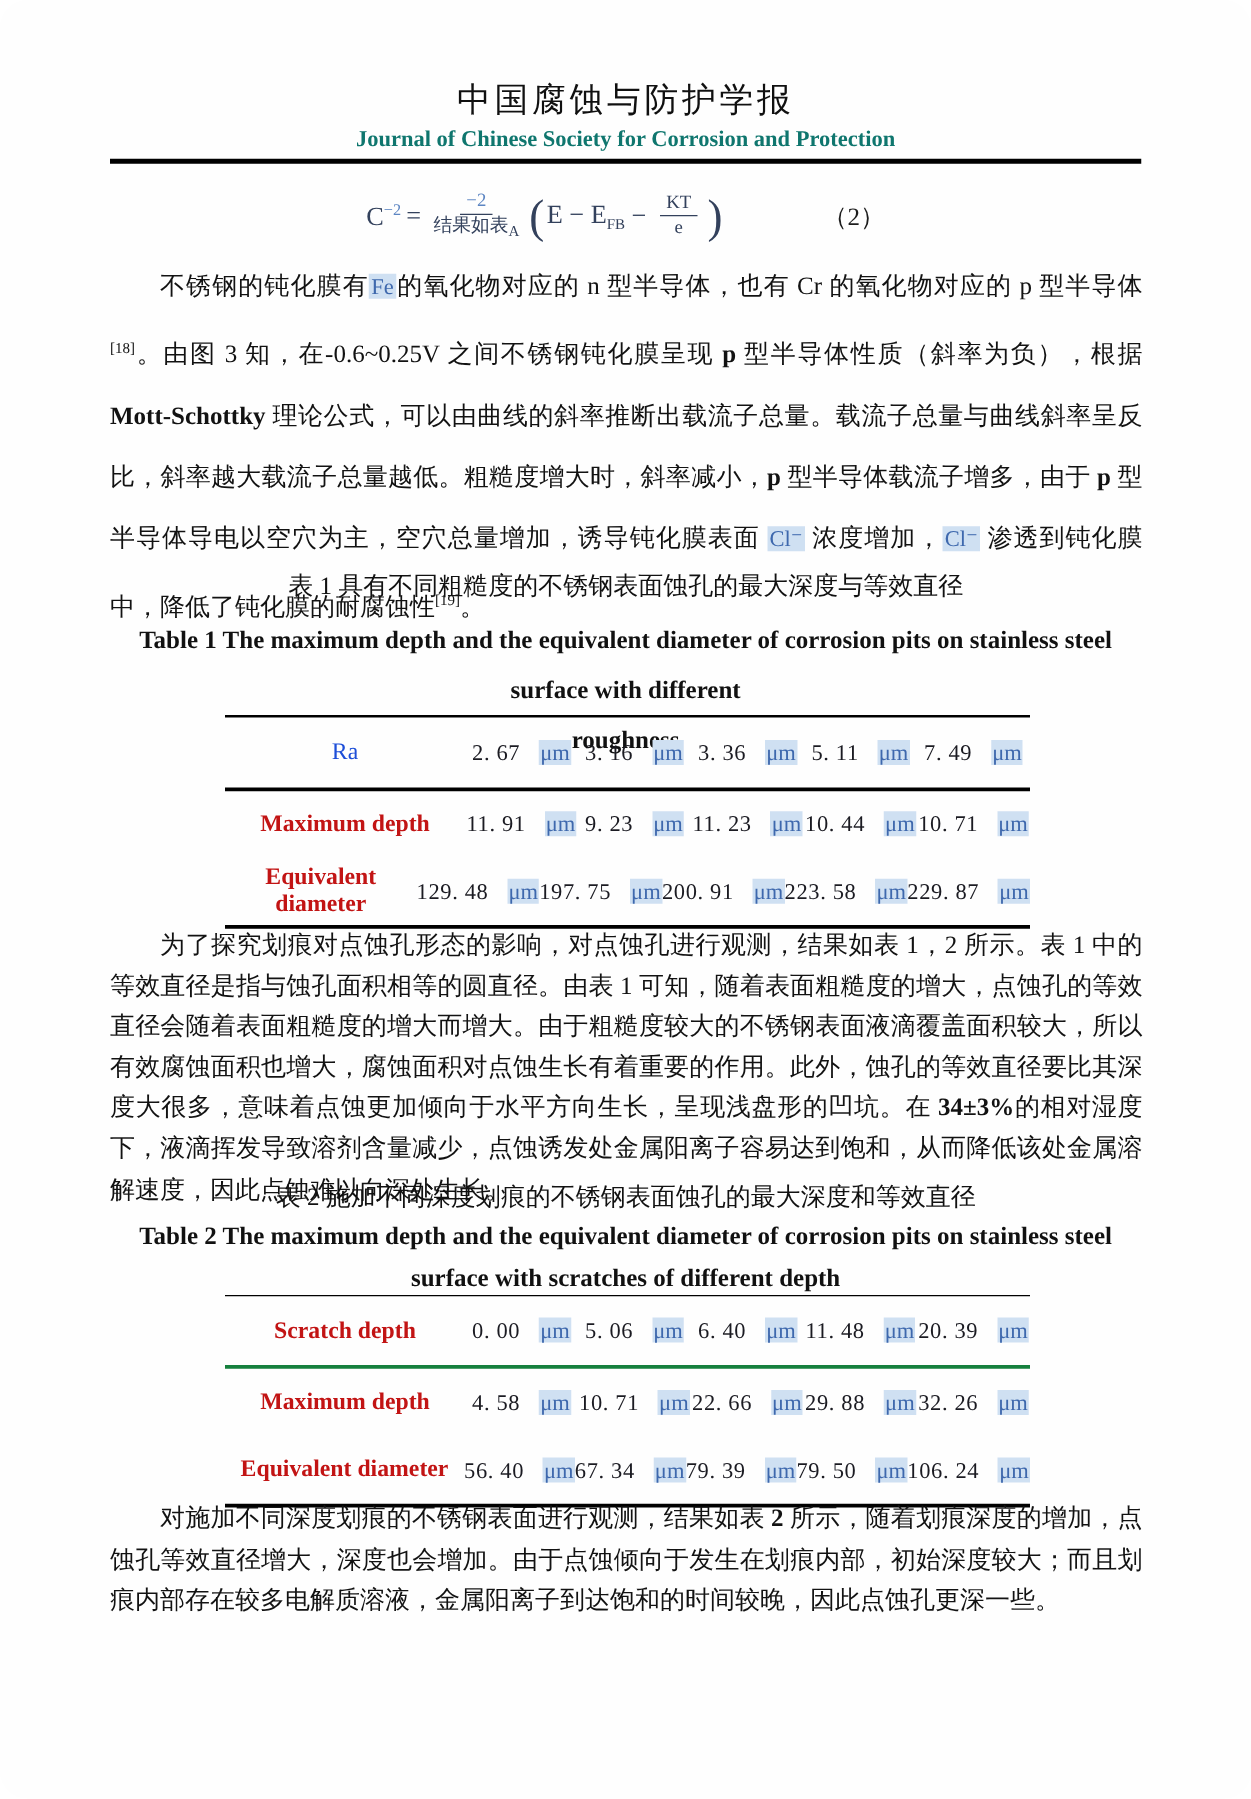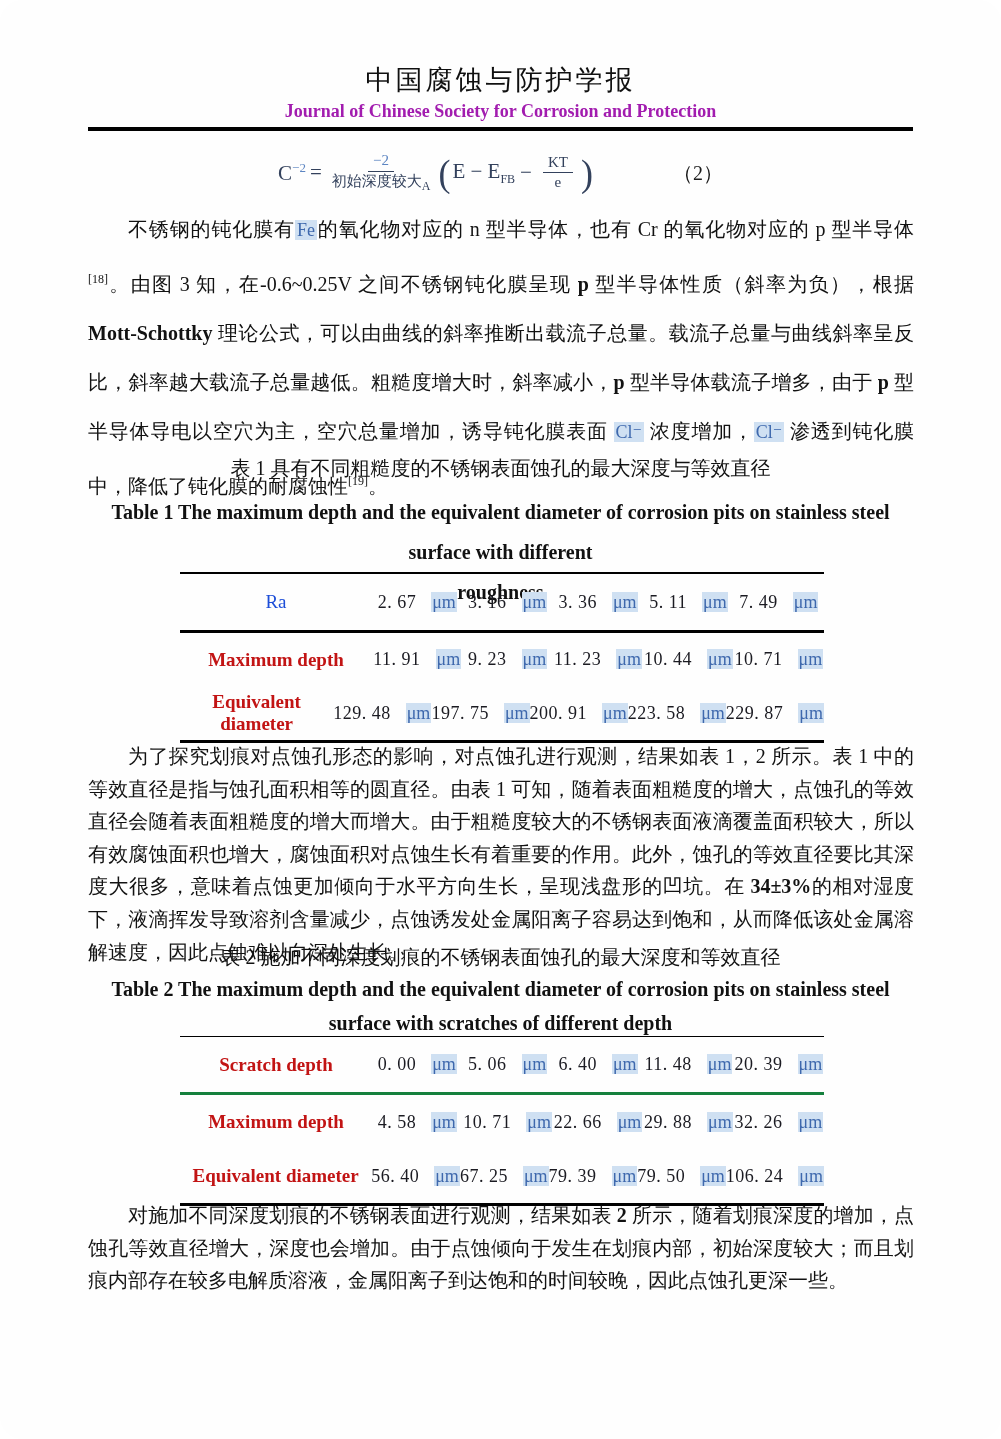--- a/index.html
+++ b/index.html
@@ -9,21 +9,21 @@
     background:#fefefe;
     overflow:hidden;
     font-family:"Liberation Serif","DejaVu Serif",serif;
     color:#141414;
     border-radius:22px;
   }
   
   .hdr-zh{position:absolute;top:62px;left:0;width:100%;text-align:center;
     font-size:27px;letter-spacing:3px;color:#101010;}
   .hdr-en{position:absolute;top:101px;left:0;width:100%;text-align:center;
-    font-size:18px;font-weight:bold;color:#a21caf;}
+    font-size:18px;font-weight:bold;color:#0f766e;}
   .rule{position:absolute;top:127px;left:88px;width:825px;height:4px;background:#000;}
   
   .formula-row{position:absolute;top:143px;left:88px;width:825px;height:60px;
     display:flex;align-items:center;justify-content:center;}
   .formula{display:inline-flex;align-items:center;color:#33415c;font-size:21px;}
   .formula sup{font-size:13px;color:#5c85c2;}
   .formula sub{font-size:12px;}
   .frac{display:inline-flex;flex-direction:column;align-items:center;
     margin:0 6px;font-size:15px;line-height:1.15;}
   .frac .fnum{padding:0 5px 1px;border-bottom:1.5px solid #33415c;}
@@ -73,21 +73,21 @@
   <div class="hdr-zh">中国腐蚀与防护学报</div>
   <div class="hdr-en">Journal of Chinese Society for Corrosion and Protection</div>
   <div class="rule"></div>
 
   <div class="formula-row">
     <span class="formula">
       <span><span>C</span><sup>−2</sup></span>
       <span class="f-eq">=</span>
       <span class="frac">
         <span class="fnum accent">−2</span>
-        <span class="fden"><span>初始深度较大</span><sub>A</sub></span>
+        <span class="fden"><span>结果如表</span><sub>A</sub></span>
       </span>
       <span class="paren">(</span>
       <span><span>E − E</span><sub>FB</sub></span>
       <span class="f-minus">−</span>
       <span class="frac">
         <span class="fnum">KT</span>
         <span class="fden">e</span>
       </span>
       <span class="paren">)</span>
     </span>
@@ -150,21 +150,21 @@
         <div class="tlabel red">Maximum depth</div>
         <div class="tcell"><span class="val">4. 58</span><span class="unit">μm</span></div>
         <div class="tcell"><span class="val">10. 71</span><span class="unit">μm</span></div>
         <div class="tcell"><span class="val">22. 66</span><span class="unit">μm</span></div>
         <div class="tcell"><span class="val">29. 88</span><span class="unit">μm</span></div>
         <div class="tcell"><span class="val">32. 26</span><span class="unit">μm</span></div>
       </div>
       <div class="trow">
         <div class="tlabel red">Equivalent diameter</div>
         <div class="tcell"><span class="val">56. 40</span><span class="unit">μm</span></div>
-        <div class="tcell"><span class="val">67. 25</span><span class="unit">μm</span></div>
+        <div class="tcell"><span class="val">67. 34</span><span class="unit">μm</span></div>
         <div class="tcell"><span class="val">79. 39</span><span class="unit">μm</span></div>
         <div class="tcell"><span class="val">79. 50</span><span class="unit">μm</span></div>
         <div class="tcell"><span class="val">106. 24</span><span class="unit">μm</span></div>
       </div>
     </div>
 
   <p class="para p3"><span>对施加不同深度划痕的不锈钢表面进行观测，结果如表 </span><b>2</b><span> 所示，随着划痕深度的增加，点蚀孔等效直径增大，深度也会增加。由于点蚀倾向于发生在划痕内部，初始深度较大；而且划痕内部存在较多电解质溶液，金属阳离子到达饱和的时间较晚，因此点蚀孔更深一些。</span></p>
 
 </div>
 

